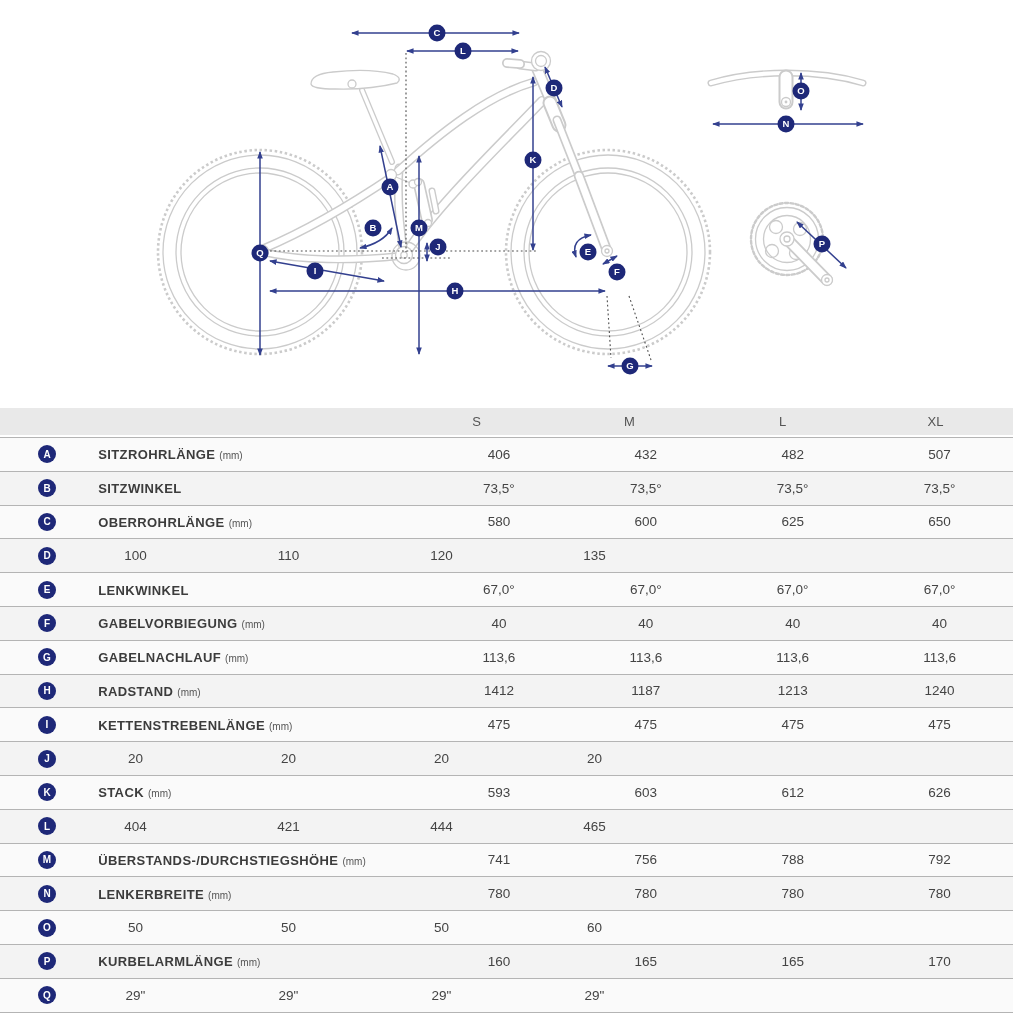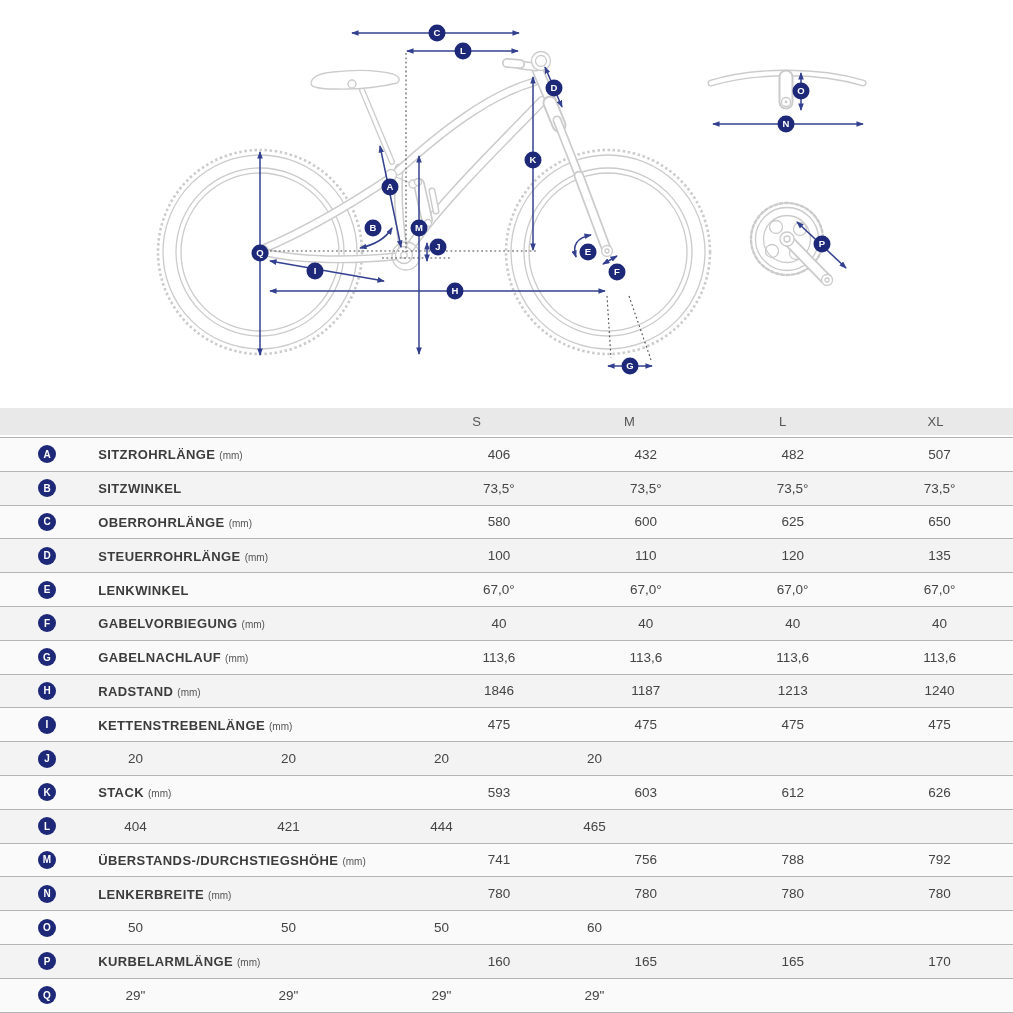--- a/index.html
+++ b/index.html
@@ -291,23 +291,20 @@
     <div class="cell-val">580</div>
     <div class="cell-val">600</div>
     <div class="cell-val">625</div>
     <div class="cell-val">650</div>
   </div>
 
   <div class="geo-row">
     <div class="cell-badge">
       <span class="badge">D</span>
     </div>
-    <div class="cell-label">
-      <span class="lbl">STEUERROHRLÄNGE</span><span class="unit">(mm)</span>
-    </div>
     <div class="cell-val">100</div>
     <div class="cell-val">110</div>
     <div class="cell-val">120</div>
     <div class="cell-val">135</div>
   </div>
 
   <div class="geo-row">
     <div class="cell-badge">
       <span class="badge">E</span>
     </div>
@@ -346,21 +343,21 @@
     <div class="cell-val">113,6</div>
   </div>
 
   <div class="geo-row">
     <div class="cell-badge">
       <span class="badge">H</span>
     </div>
     <div class="cell-label">
       <span class="lbl">RADSTAND</span><span class="unit">(mm)</span>
     </div>
-    <div class="cell-val">1846</div>
+    <div class="cell-val">1412</div>
     <div class="cell-val">1187</div>
     <div class="cell-val">1213</div>
     <div class="cell-val">1240</div>
   </div>
 
   <div class="geo-row">
     <div class="cell-badge">
       <span class="badge">I</span>
     </div>
     <div class="cell-label">

